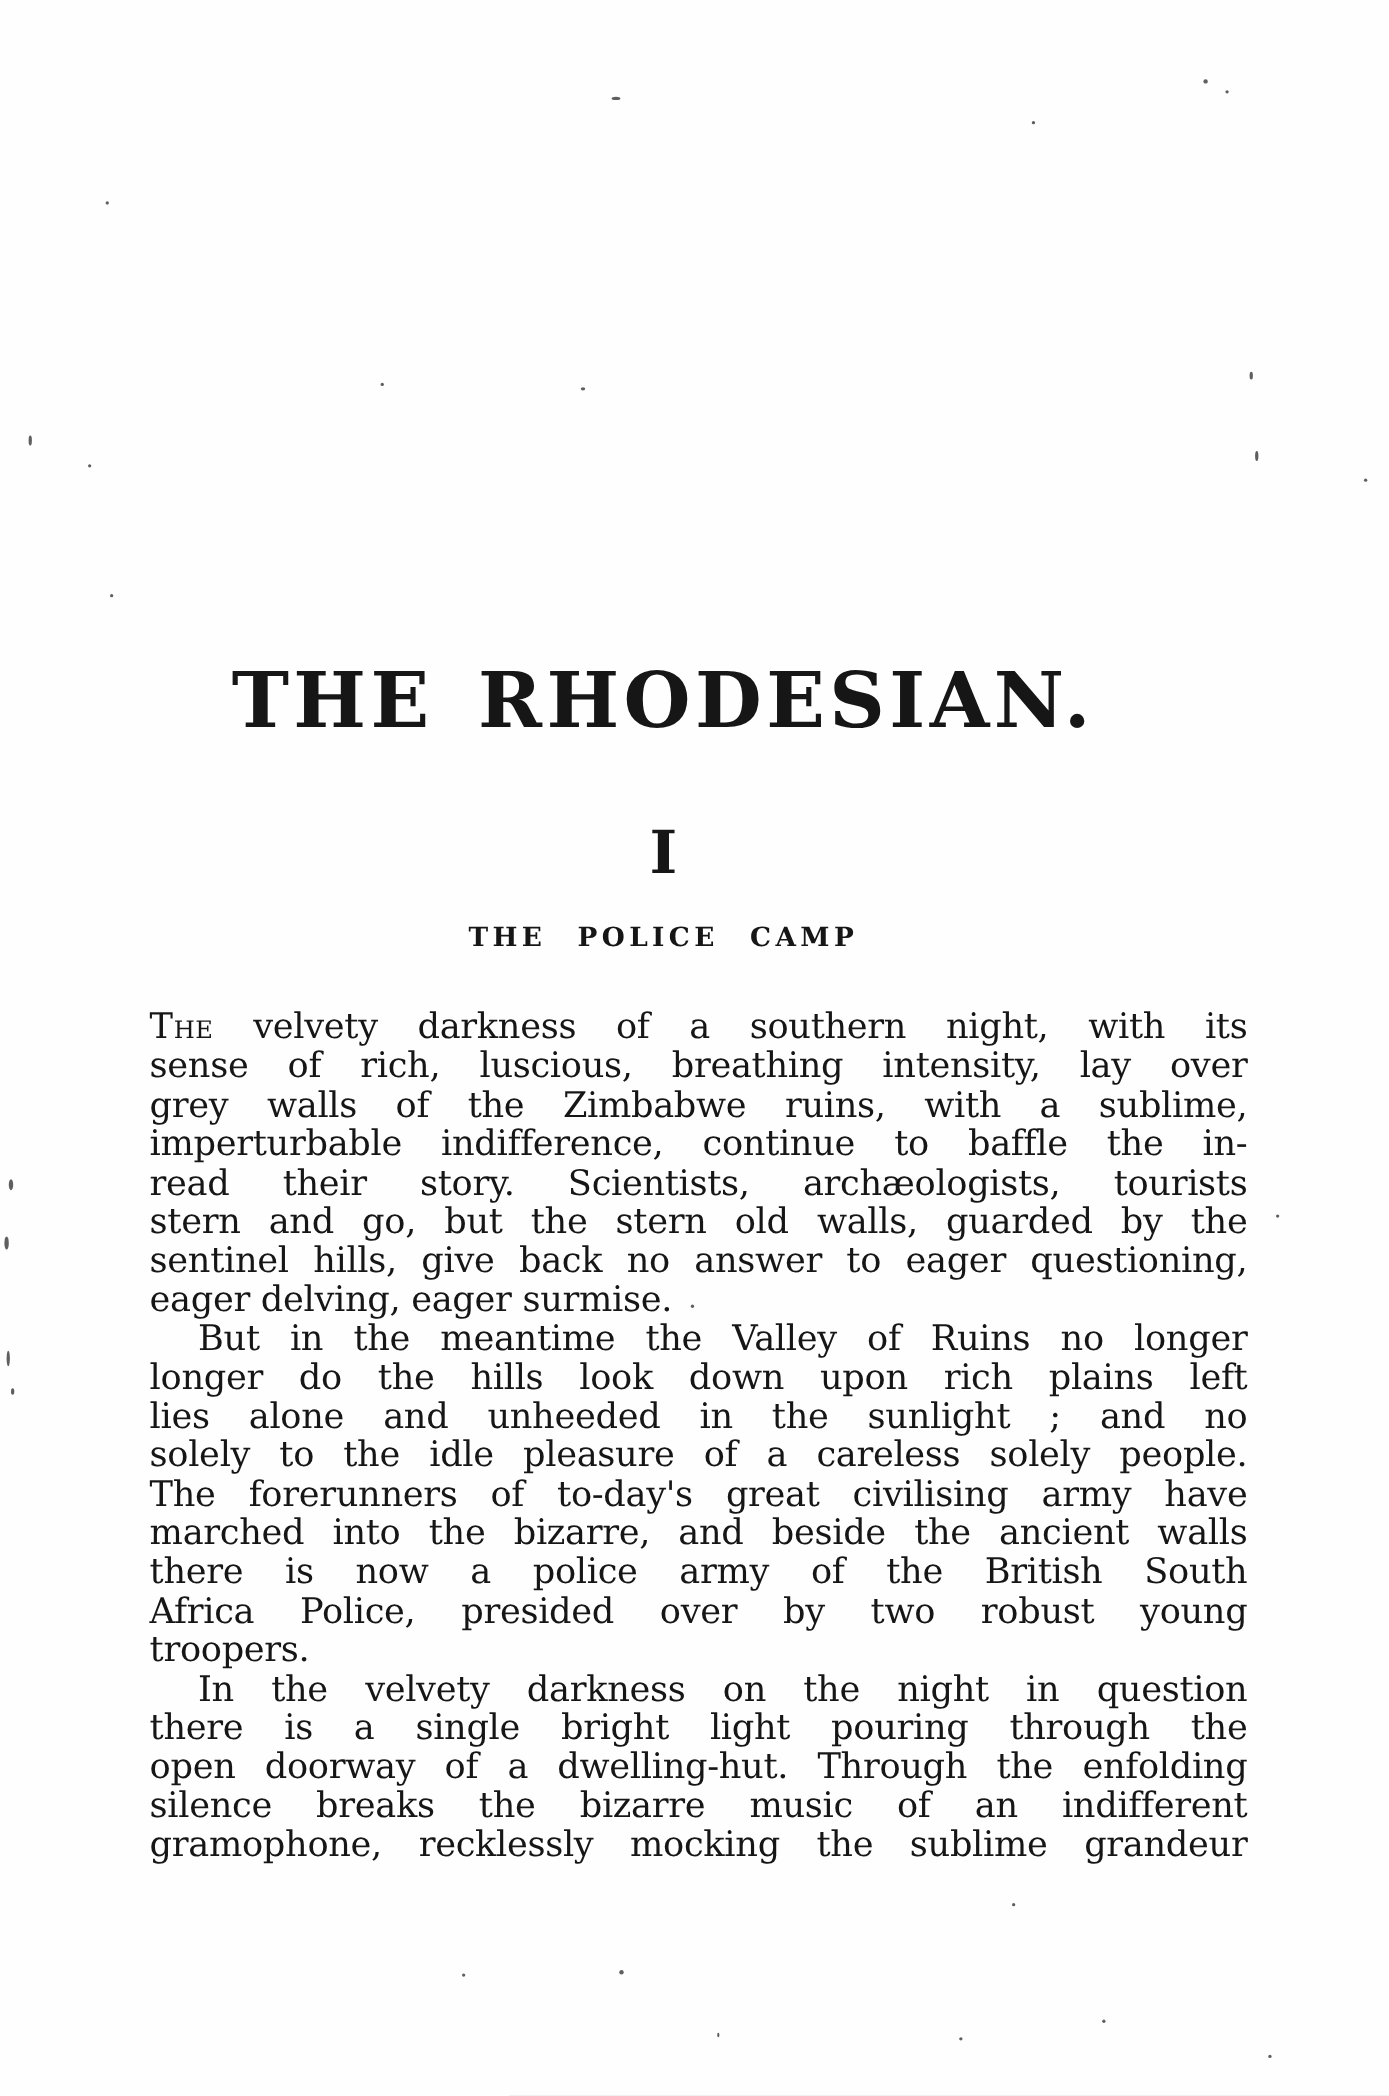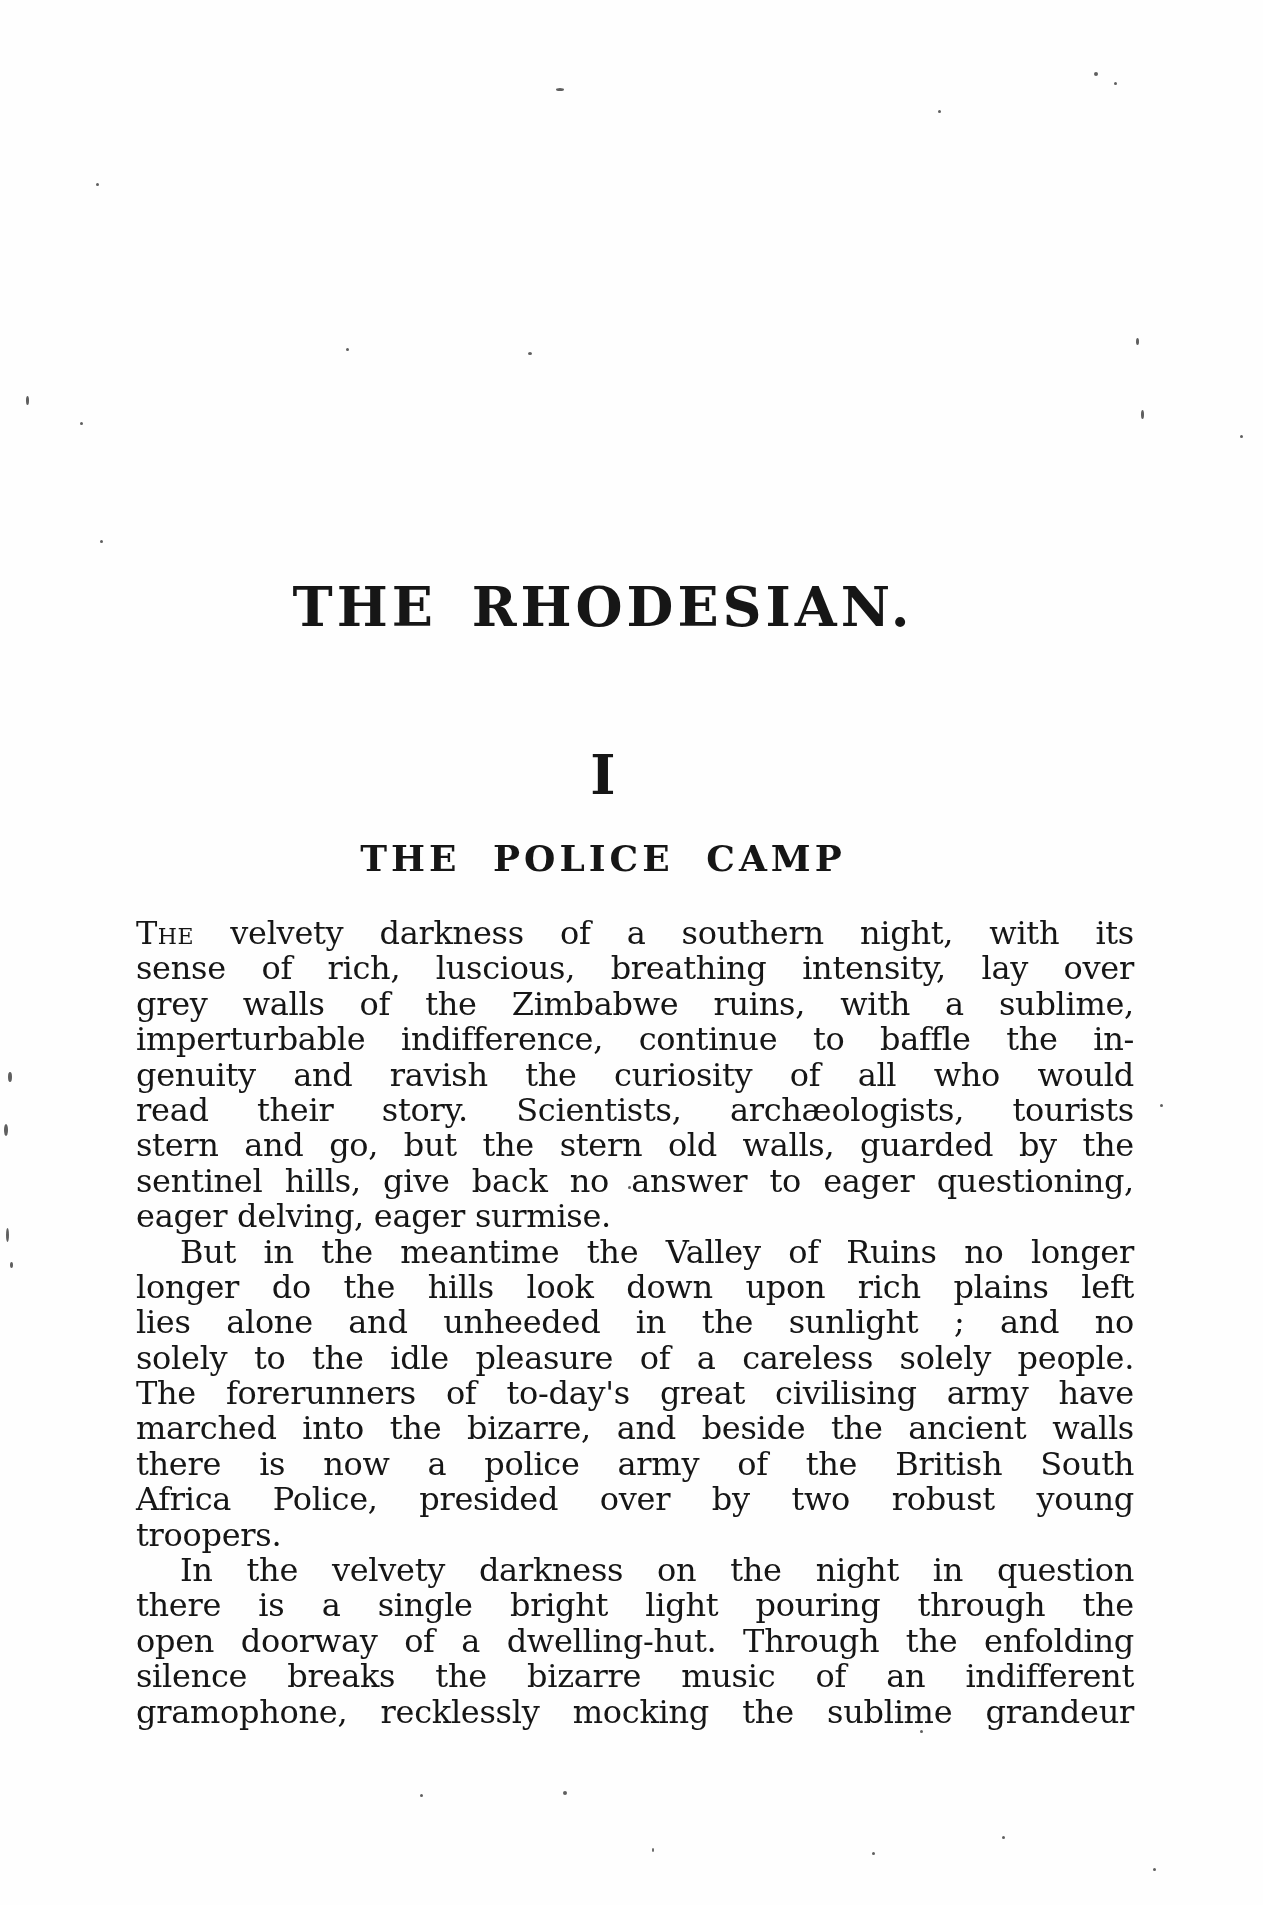--- a/index.html
+++ b/index.html
@@ -8,26 +8,26 @@
     width: 1263px;
     height: 1905px;
     margin: 0 auto;
     background: #fefefe;
     color: #161616;
     font-family: "DejaVu Serif", "Liberation Serif", serif;
     overflow: hidden;
   }
   .book-title {
     position: absolute;
-    top: 580px;
+    top: 602px;
     left: 104px;
     width: 998px;
     margin: 0;
     text-align: center;
-    font-size: 54px;
+    font-size: 70px;
     font-weight: 600;
     letter-spacing: 4px;
     word-spacing: 12px;
     line-height: 1;
     white-space: nowrap;
   }
   .chapter-num {
     position: absolute;
     top: 748px;
     left: 104px;
@@ -36,21 +36,21 @@
     font-size: 54px;
     font-weight: 600;
     line-height: 1;
   }
   .chapter-title {
     position: absolute;
     top: 840px;
     left: 104px;
     width: 998px;
     text-align: center;
-    font-size: 36px;
+    font-size: 24px;
     font-weight: 600;
     letter-spacing: 4px;
     word-spacing: 16px;
     line-height: 1;
     white-space: nowrap;
   }
   .body-text {
     position: absolute;
     top: 916px;
     left: 104px;
@@ -92,21 +92,20 @@
 
   <div class="chapter-num">I</div>
 
   <div class="chapter-title">THE POLICE CAMP</div>
 
   <div class="body-text" id="body-text">
       <div class="line"><span class="smallcaps">The</span> velvety darkness of a southern night, with its</div>
       <div class="line">sense of rich, luscious, breathing intensity, lay over</div>
       <div class="line">grey walls of the Zimbabwe ruins, with a sublime,</div>
       <div class="line">imperturbable indifference, continue to baffle the in-</div>
-      <div class="line">genuity and ravish the curiosity of all who would</div>
       <div class="line">read their story.  Scientists, archæologists, tourists</div>
       <div class="line">stern and go, but the stern old walls, guarded by the</div>
       <div class="line">sentinel hills, give back no answer to eager questioning,</div>
       <div class="line short">eager delving, eager surmise.</div>
       <div class="line indent">But in the meantime the Valley of Ruins no longer</div>
       <div class="line">longer do the hills look down upon rich plains left</div>
       <div class="line">lies alone and unheeded in the sunlight ; and no</div>
       <div class="line">solely to the idle pleasure of a careless solely people.</div>
       <div class="line">The forerunners of to-day's great civilising army have</div>
       <div class="line">marched into the bizarre, and beside the ancient walls</div>

